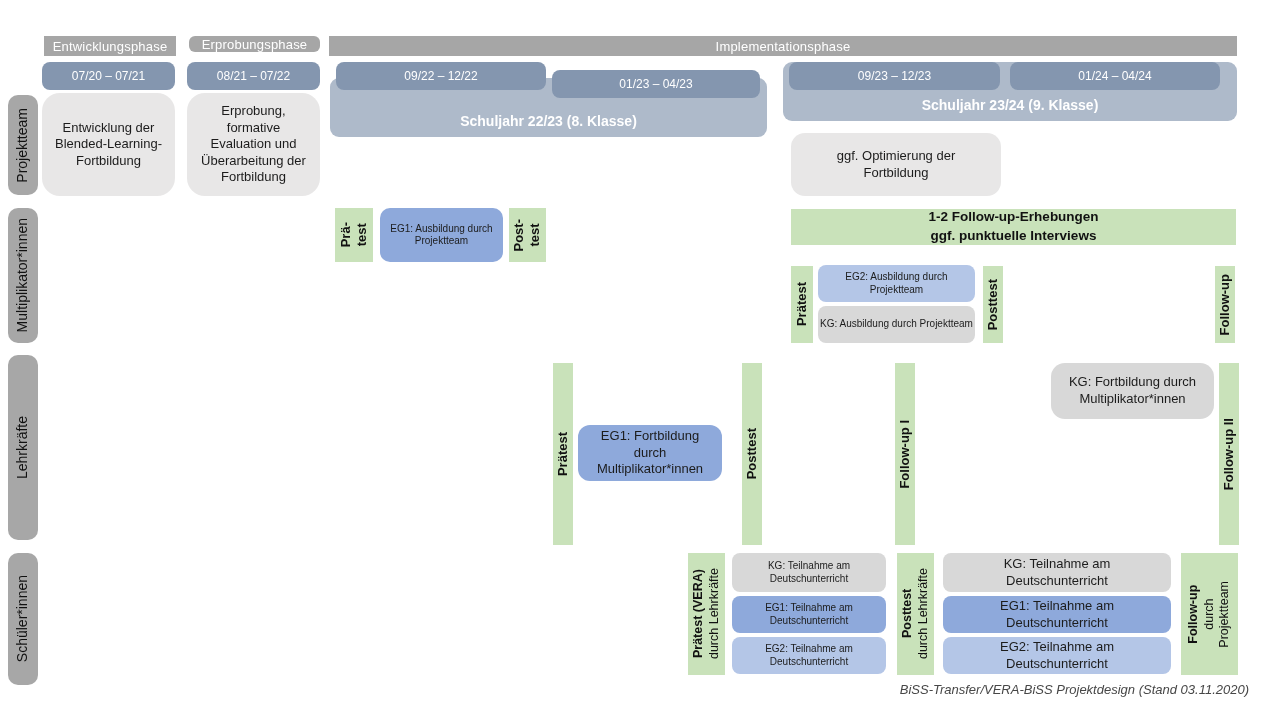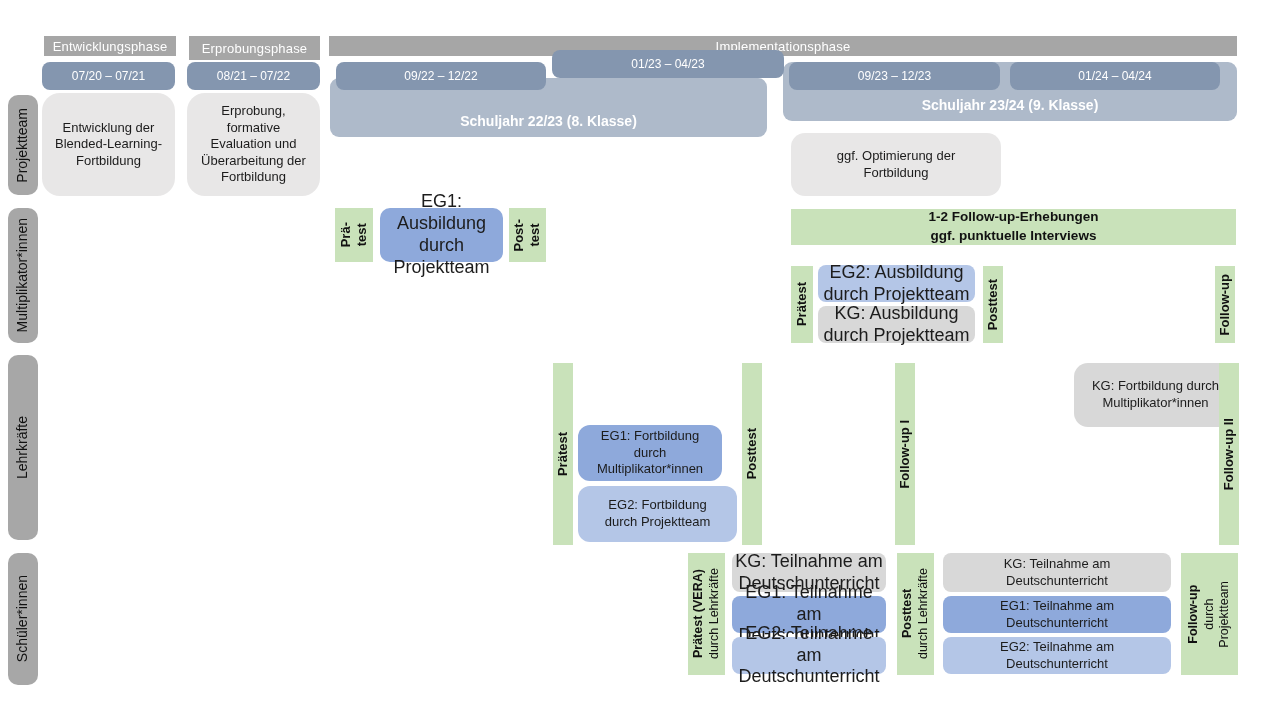--- a/index.html
+++ b/index.html
@@ -16,21 +16,21 @@
   .box{color:var(--text-dark);text-align:center;font-size:13px;line-height:1.28;}
   .bigbox{background:var(--box-gray);border-radius:18px;padding:0 13px;}
   .optbox{background:var(--box-gray);border-radius:14px;padding:9px 20px;}
   .kgbox{background:var(--kg-gray);}
   .eg1box{background:var(--eg1-blue);}
   .eg2box{background:var(--eg2-blue);}
   .r8{border-radius:8px;}
   .r10{border-radius:10px;}
   .r12{border-radius:12px;}
   .r14{border-radius:14px;}
-  .sm{font-size:18px;line-height:1.22;}
+  .sm{font-size:10px;line-height:1.22;}
   .pad30{padding:0 30px;}
   .pad14{padding:0 14px;}
 
   .green{background:var(--green);}
   .vcols{writing-mode:vertical-rl;transform:rotate(180deg);text-align:center;line-height:1.25;color:#111111;}
   .vcols span{display:block;white-space:nowrap;}
   .b{font-weight:bold;font-size:13px;}
   .bsm{font-weight:bold;font-size:12.5px;}
   .reg{font-weight:normal;font-size:12.5px;}
 
@@ -38,21 +38,21 @@
   .caption{font-style:italic;font-size:13px;color:#474747;white-space:nowrap;}
 </style>
 </head>
 <body>
 
 <div id="canvas">
 
   <div class="abs flexc phase" style="left:44px;top:36px;width:132px;height:20px;">
       <span>Entwicklungsphase</span>
     </div>
-  <div class="abs flexc phase" style="left:189px;top:36px;width:131px;height:24px;">
+  <div class="abs flexc phase" style="left:189px;top:36px;width:131px;height:16px;border-radius:6px;">
       <span>Erprobungsphase</span>
     </div>
   <div class="abs flexc phase" style="left:329px;top:36px;width:908px;height:20px;">
       <span>Implementationsphase</span>
     </div>
 
   <div class="abs sjband" style="left:330px;top:62px;width:437px;height:59px;margin-top:16px;">
       <span>Schuljahr 22/23 (8. Klasse)</span>
     </div>
   <div class="abs sjband" style="left:783px;top:62px;width:454px;height:59px;">
@@ -61,21 +61,21 @@
 
   <div class="abs flexc datebar" style="left:42px;top:62px;width:133px;height:28px;">
       <span>07/20 – 07/21</span>
     </div>
   <div class="abs flexc datebar" style="left:187px;top:62px;width:133px;height:28px;">
       <span>08/21 – 07/22</span>
     </div>
   <div class="abs flexc datebar" style="left:336px;top:62px;width:210px;height:28px;">
       <span>09/22 – 12/22</span>
     </div>
-  <div class="abs flexc datebar" style="left:552px;top:50px;width:232px;height:28px;">
+  <div class="abs flexc datebar" style="left:552px;top:70px;width:208px;height:28px;">
       <span>01/23 – 04/23</span>
     </div>
   <div class="abs flexc datebar" style="left:789px;top:62px;width:211px;height:28px;">
       <span>09/23 – 12/23</span>
     </div>
   <div class="abs flexc datebar" style="left:1010px;top:62px;width:210px;height:28px;">
       <span>01/24 – 04/24</span>
     </div>
 
   <div class="abs flexc rowlabel" style="left:8px;top:95px;width:30px;height:100px;">
@@ -152,34 +152,31 @@
     </div>
 
   <div class="abs flexc green" style="left:553px;top:363px;width:20px;height:182px;">
       <div class="vcols">
         <span class="b">Prätest</span>
       </div>
     </div>
   <div class="abs flexc box eg1box r12 pad14" style="left:578px;top:425px;width:144px;height:56px;">
       <span>EG1: Fortbildung durch Multiplikator*innen</span>
     </div>
-  <div class="abs flexc box eg2box r12 pad14" style="left:578px;top:486px;width:159px;height:56px;">
-      <span>EG2: Fortbildung durch Projektteam</span>
-    </div>
   <div class="abs flexc green" style="left:742px;top:363px;width:20px;height:182px;">
       <div class="vcols">
         <span class="b">Posttest</span>
       </div>
     </div>
   <div class="abs flexc green" style="left:895px;top:363px;width:20px;height:182px;">
       <div class="vcols">
         <span class="b">Follow-up I</span>
       </div>
     </div>
-  <div class="abs flexc box kgbox r14 pad14" style="left:1074px;top:363px;width:163px;height:64px;">
+  <div class="abs flexc box kgbox r14 pad14" style="left:1051px;top:363px;width:163px;height:56px;">
       <span>KG: Fortbildung durch Multiplikator*innen</span>
     </div>
   <div class="abs flexc green" style="left:1219px;top:363px;width:20px;height:182px;">
       <div class="vcols">
         <span class="b">Follow-up II</span>
       </div>
     </div>
 
   <div class="abs flexc green" style="left:688px;top:553px;width:37px;height:122px;">
     <div class="vcols">
@@ -212,14 +209,15 @@
       <span>EG2: Teilnahme am Deutschunterricht</span>
     </div>
   <div class="abs flexc green" style="left:1181px;top:553px;width:57px;height:122px;">
     <div class="vcols">
         <span class="bsm">Follow-up</span>
         <span class="reg">durch</span>
         <span class="reg">Projektteam</span>
       </div>
   </div>
 
+  <div class="abs caption" style="right:31px;top:682px;"><span>BiSS-Transfer/VERA-BiSS Projektdesign (Stand 03.11.2020)</span></div>
 
 </div>
 
 </body></html>

